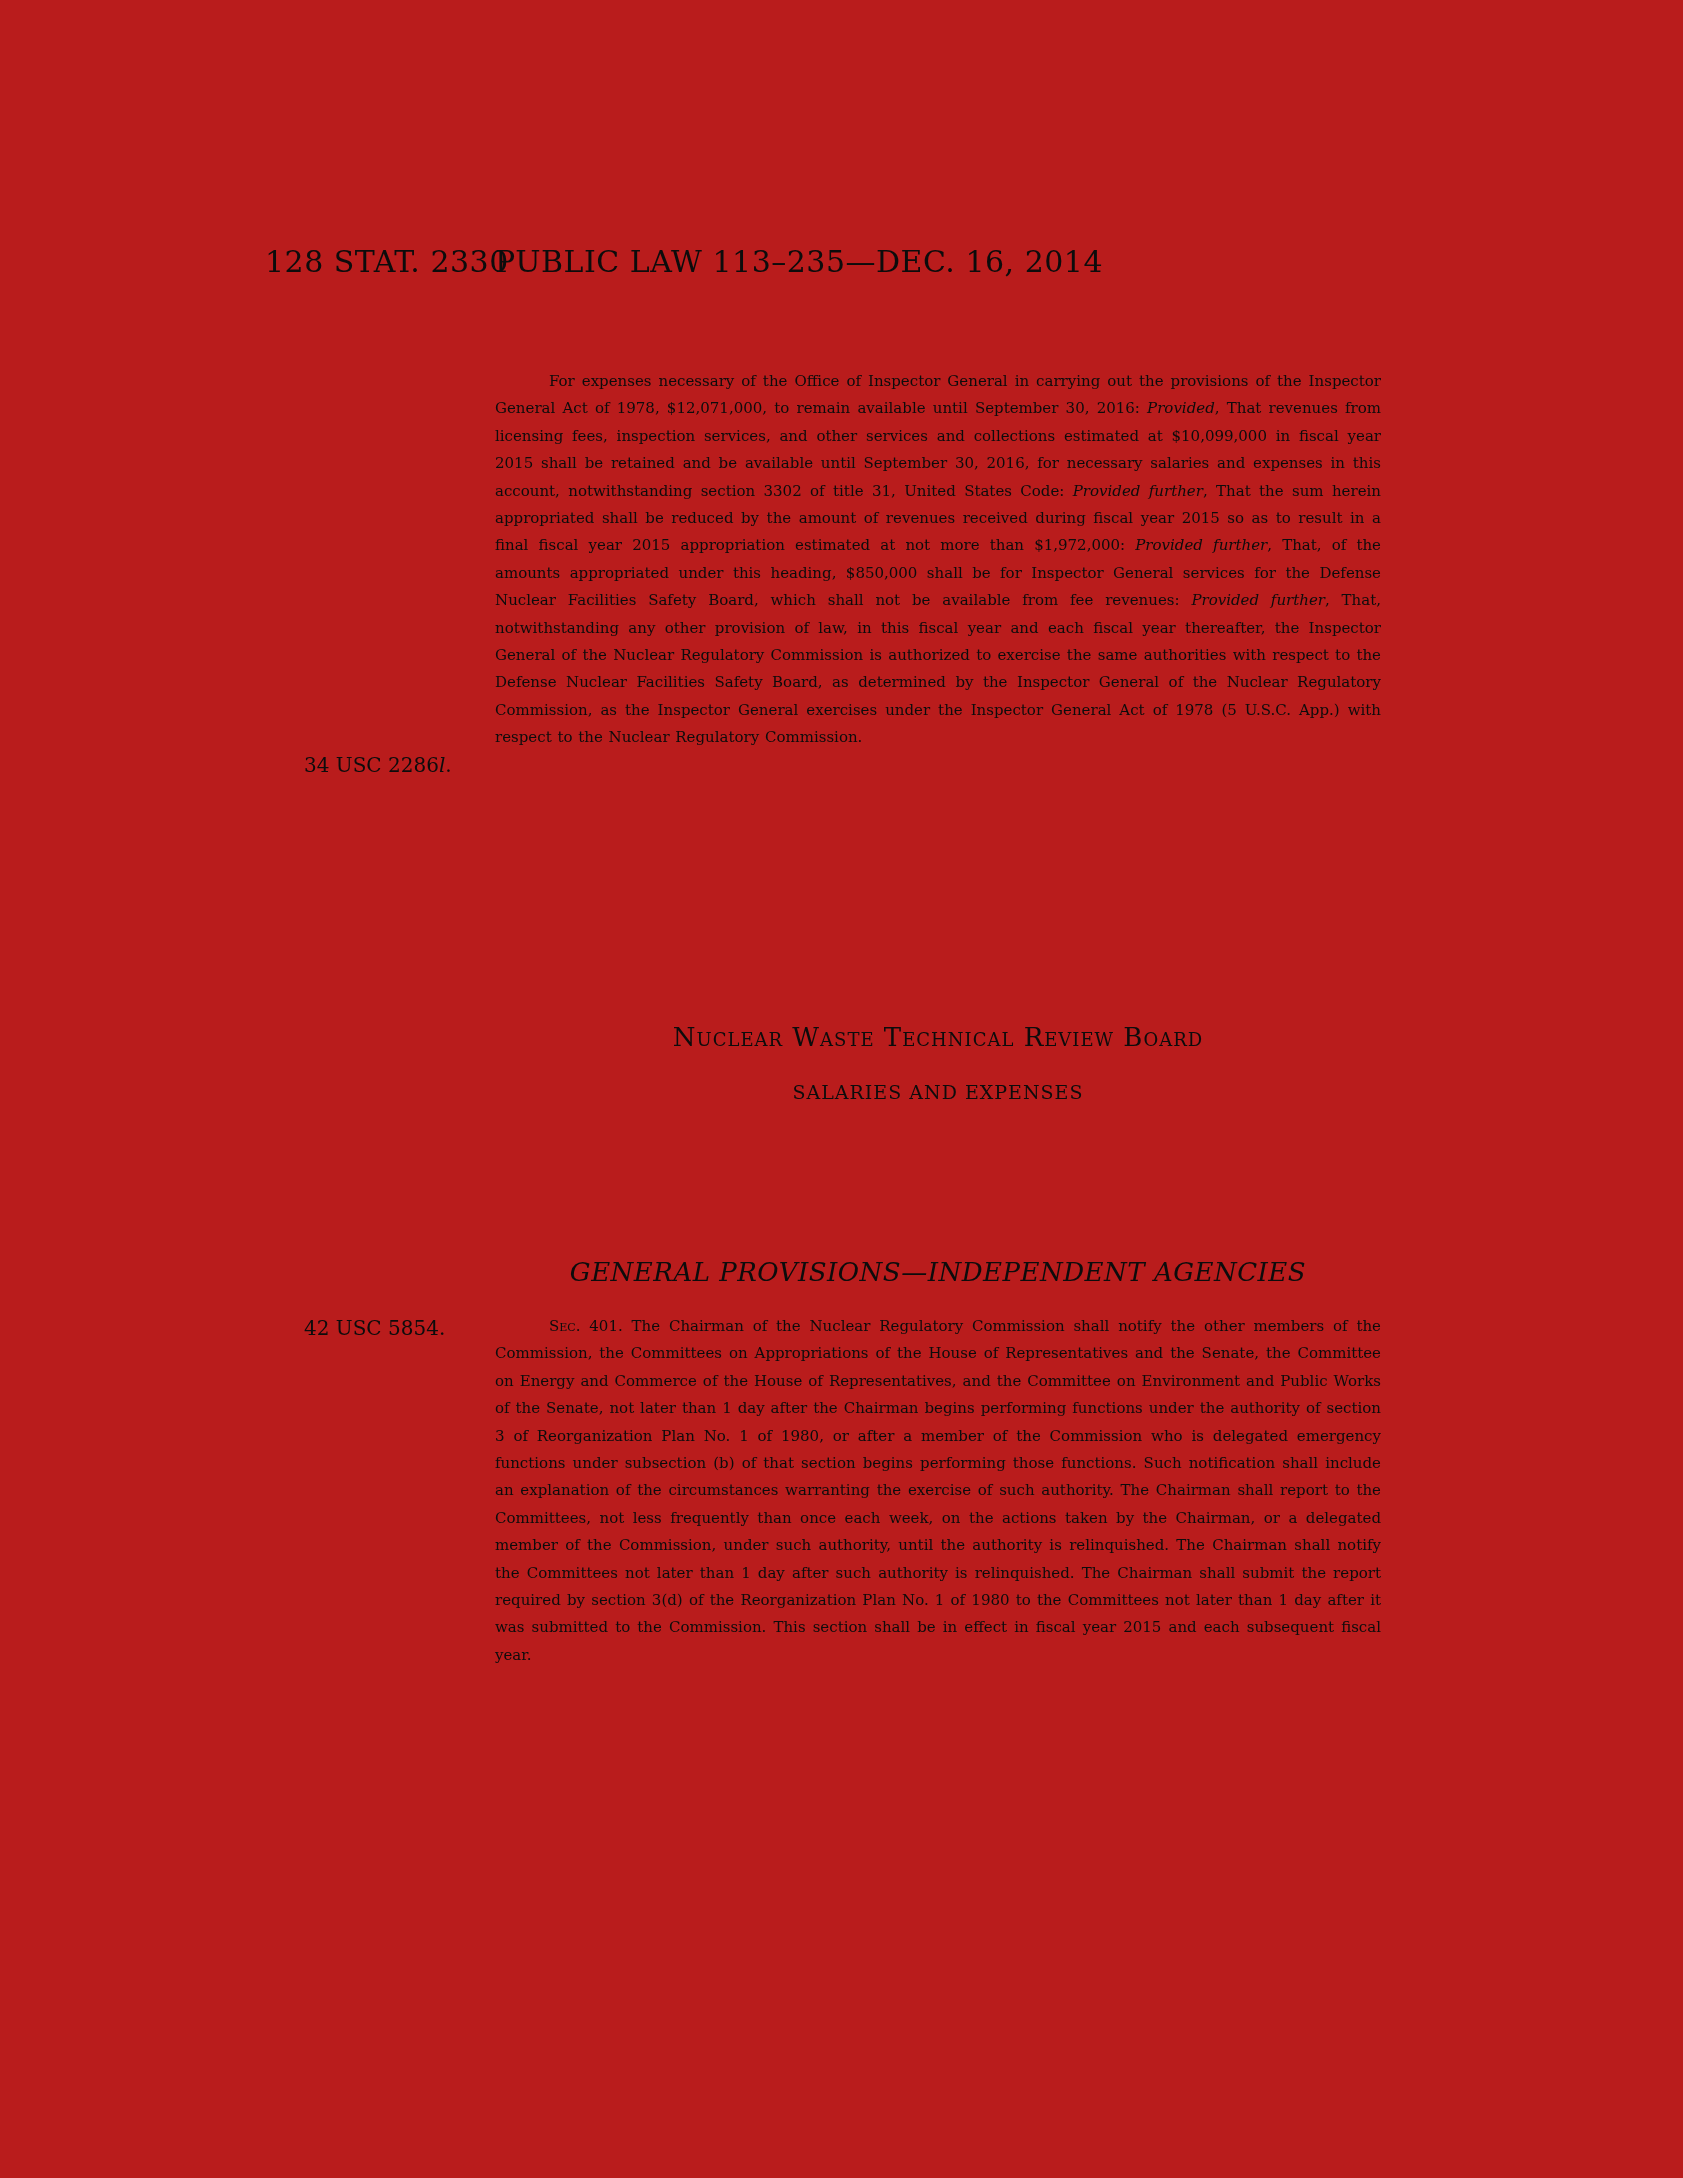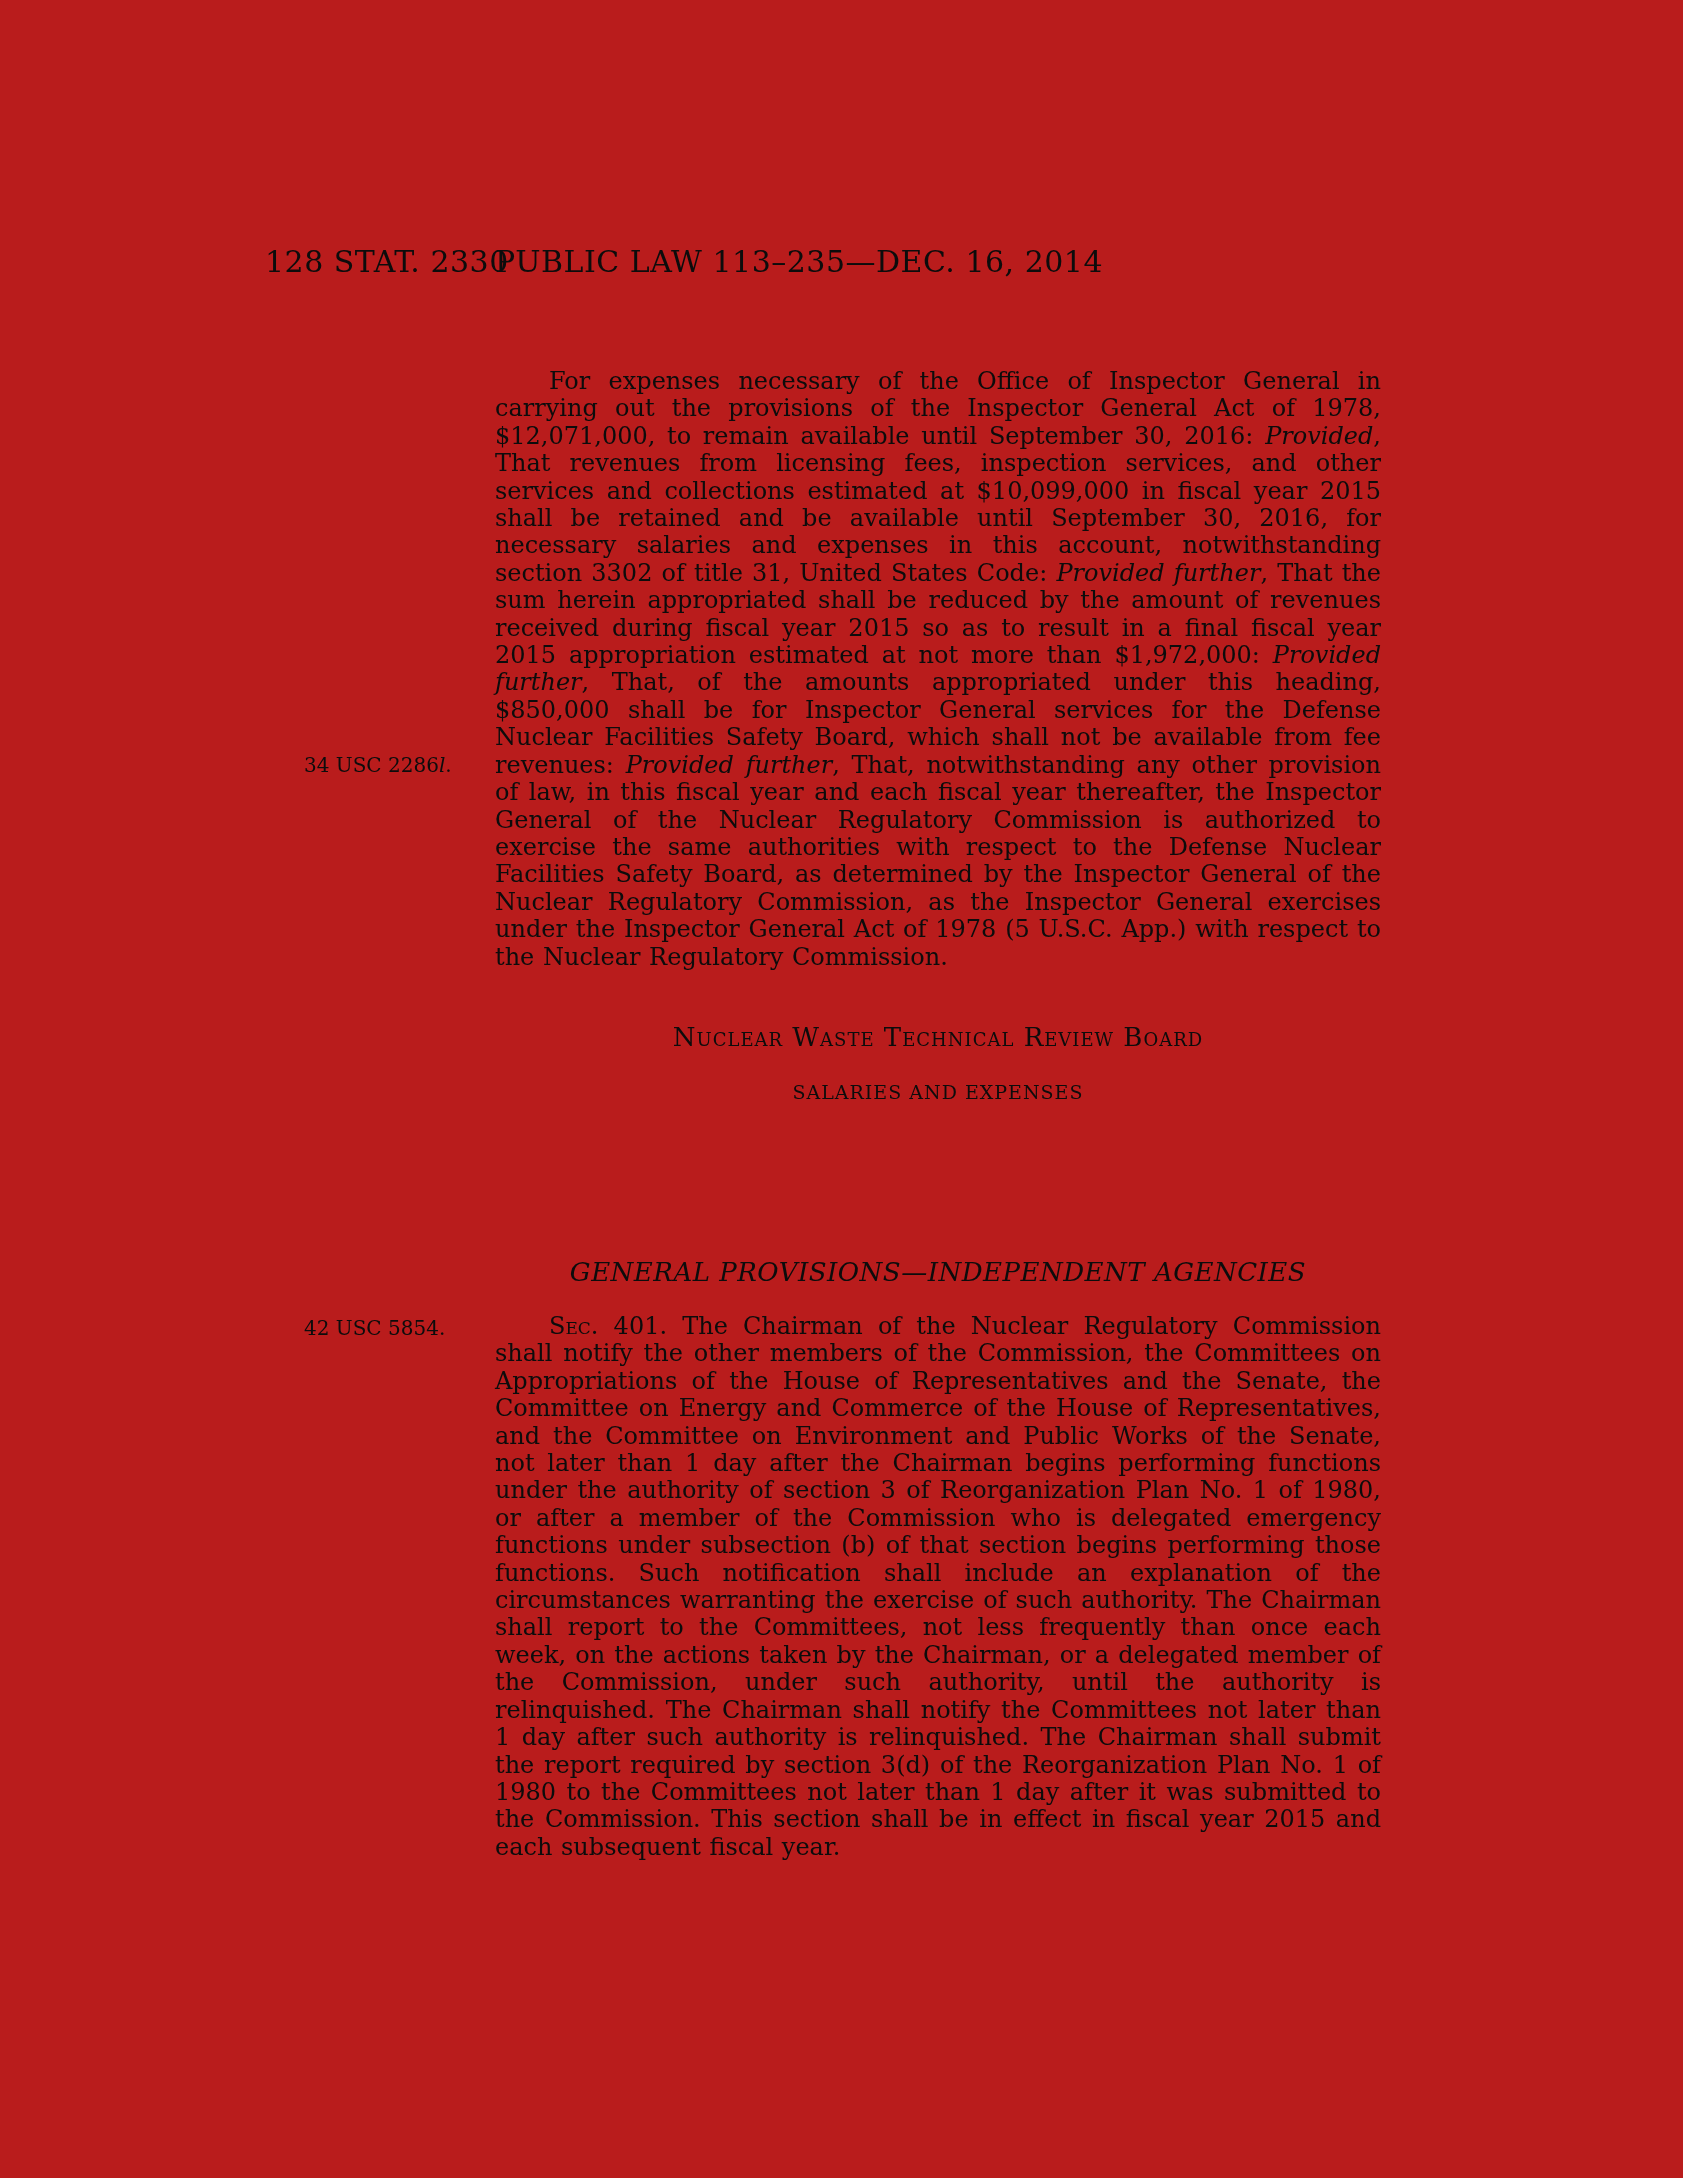--- a/index.html
+++ b/index.html
@@ -22,21 +22,21 @@
   }
   .crossheading{
     position:absolute;left:495px;width:886px;text-align:center;white-space:nowrap;
   }
   .h-office{top:324px;font-size:20px;letter-spacing:1.5px;}
   .h-nwtrb{top:1022px;font-size:26px;font-variant:small-caps;letter-spacing:1px;}
   .h-salaries{top:1081px;font-size:19px;letter-spacing:1px;}
   .h-general{top:1257px;font-size:26px;letter-spacing:0.5px;font-style:italic;}
   .para{
     position:absolute;left:495px;width:886px;
-    font-size:24px;line-height:27.4px;
+    font-size:15px;line-height:27.4px;
     text-align:justify;text-indent:54px;word-spacing:1px;
   }
   .para1{top:368px;}
   .para2{top:1127px;}
   .para3{top:1313px;}
   .margin-note{
     position:absolute;left:304px;top:0;width:183px;
     font-size:20px;white-space:nowrap;
   }
   .note1{top:753px;}

